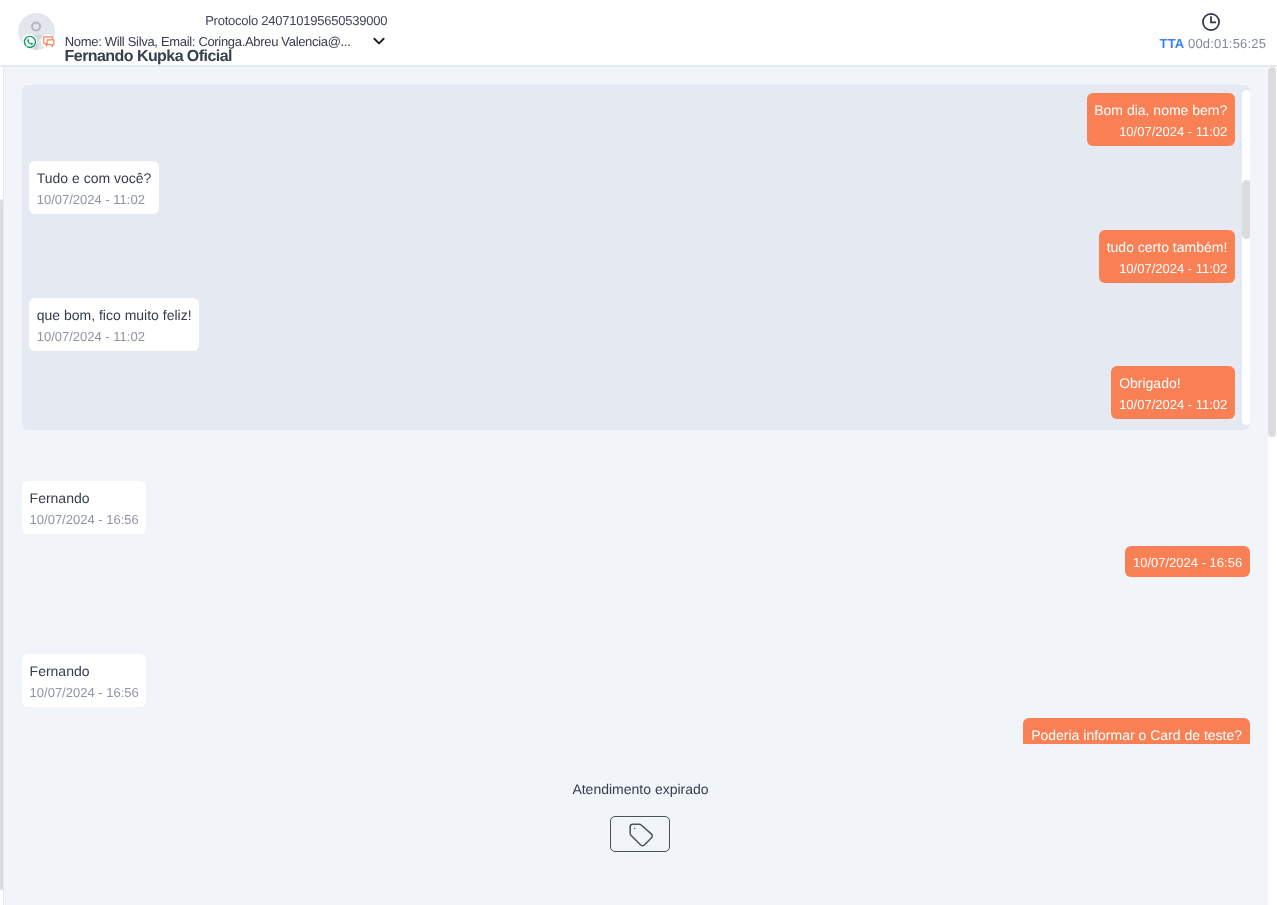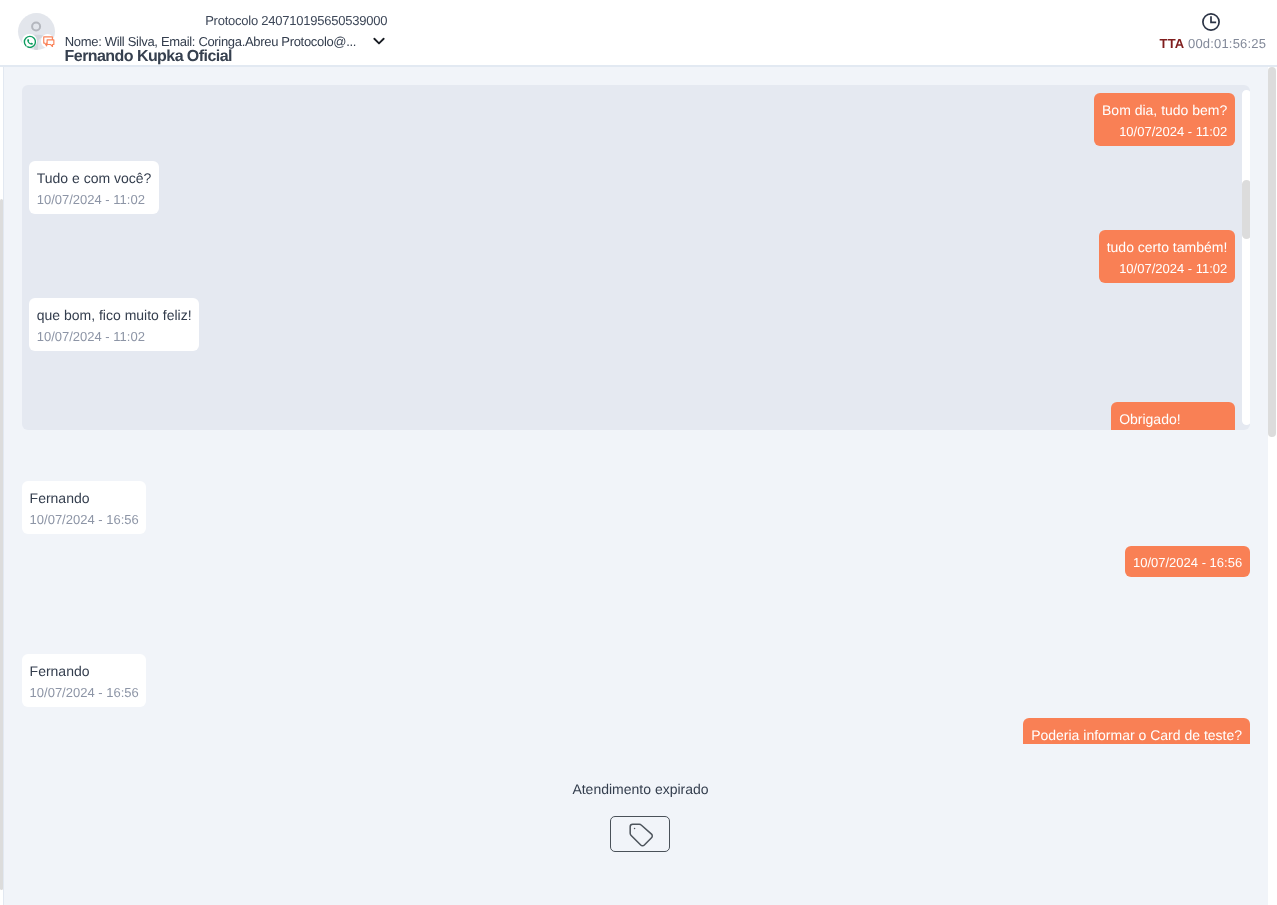--- a/index.html
+++ b/index.html
@@ -38,21 +38,21 @@
   .badge-ch svg { position:absolute; left:1.3px; top:1.5px; }
 
   .contact-name { position:absolute; left:64.6px; top:13.3px; font-size:16px; font-weight:bold; color:#36404f; letter-spacing:-0.56px;margin-top:35px; }
   .protocol { position:absolute; left:205.2px; top:13.3px; font-size:13px; color:#3d4758; letter-spacing:-0.24px; }
   .info-text { position:absolute; left:64.8px; top:34.3px; font-size:13px; color:#333d4d; letter-spacing:-0.32px; }
   .chev { position:absolute; left:368.6px; top:30.9px; width:20px; height:20px; }
 
   .hdr-right { position: absolute; left:0; top: 0px; width: 1277px; height:66px; }
   .clock-ico { position:absolute; left:1201px; top:11.6px; width:20px; height:20px; }
   .tta { position:absolute; left:1159.5px; top:35.5px; font-size:13px; white-space:nowrap; }
-  .tta b { font-weight: bold; color: #7f1d1d; letter-spacing:0.2px; }
+  .tta b { font-weight: bold; color: #3b82f6; letter-spacing:0.2px; }
   .tta span { color: #828999; letter-spacing:0.18px; }
 
   
   .chat {
     position: absolute; left: 4px; top: 67px; width: 1273px; height: 838px;
     background: #f1f4f9; overflow:hidden;
   }
   .chat-left-edge { position:absolute; left:2.6px; top:67px; width:1.6px; height:838px; background:#e2e8f1; }
   .chat-list { position:absolute; left:0; top:0; width:1264px; height:677px; overflow:hidden; }
 
@@ -118,21 +118,21 @@
       </div>
       <div class="badge badge-ch">
         <svg width="13.6" height="11.6" viewBox="0 0 122 110">
           <path d="M13 9 h82 v58 h-54 l0 26 -18 -26 h-10 z" fill="none" stroke="#fa8258" stroke-width="11" stroke-linejoin="round" stroke-linecap="round"></path>
           <path d="M45 37 h64 v44 h-13 l0 20 -17 -20 h-34 z" fill="#ffffff" stroke="#fa8258" stroke-width="11" stroke-linejoin="round" stroke-linecap="round"></path>
         </svg>
       </div>
     </div>
     <div class="contact-name">Fernando Kupka Oficial</div>
     <div class="protocol">Protocolo 240710195650539000</div>
-    <div class="info-text">Nome: Will Silva, Email: Coringa.Abreu Protocolo@...</div>
+    <div class="info-text">Nome: Will Silva, Email: Coringa.Abreu Valencia@...</div>
     <div class="chev">
       <svg width="20" height="20" viewBox="0 0 24 24">
         <path d="M6.4 9.3l5.6 5.6 5.6-5.6" fill="none" stroke="#171b22" stroke-width="2.2" stroke-linecap="round" stroke-linejoin="round"></path>
       </svg>
     </div>
     <div class="hdr-right">
       <div class="clock-ico">
         <svg width="20" height="20" viewBox="0 0 20 20">
           <circle cx="10" cy="10" r="8.1" fill="none" stroke="#2b3345" stroke-width="1.7"></circle>
           <path d="M10 5.1V10.3h4.3" fill="none" stroke="#2b3345" stroke-width="1.7" stroke-linecap="square" stroke-linejoin="miter"></path>
@@ -144,36 +144,36 @@
       </div>
     </div>
     <div class="header-rule"></div>
   </div>
 
   <div class="chat">
     <div class="chat-list">
 
       <div class="quoted">
         <div class="bubble b-out" style="right:15px; top:8px;">
-          <div class="msg">Bom dia, tudo bem?</div>
+          <div class="msg">Bom dia, nome bem?</div>
           <div class="time">10/07/2024 - 11:02</div>
         </div>
         <div class="bubble b-in" style="left:7px; top:76px;">
           <div class="msg">Tudo e com você?</div>
           <div class="time">10/07/2024 - 11:02</div>
         </div>
         <div class="bubble b-out" style="right:15px; top:145px;">
           <div class="msg">tudo certo também!</div>
           <div class="time">10/07/2024 - 11:02</div>
         </div>
         <div class="bubble b-in" style="left:7px; top:213px;">
           <div class="msg">que bom, fico muito feliz!</div>
           <div class="time">10/07/2024 - 11:02</div>
         </div>
-        <div class="bubble b-out" style="right:15px; top:281px;margin-top:36px;">
+        <div class="bubble b-out" style="right:15px; top:281px;">
           <div class="msg">Obrigado!</div>
           <div class="time">10/07/2024 - 11:02</div>
         </div>
         <div class="sb-q-track"></div>
         <div class="sb-q-thumb"></div>
       </div>
 
 
       <div class="bubble b-in" style="left:17.9px; top:414px;">
         <div class="msg">Fernando</div>

